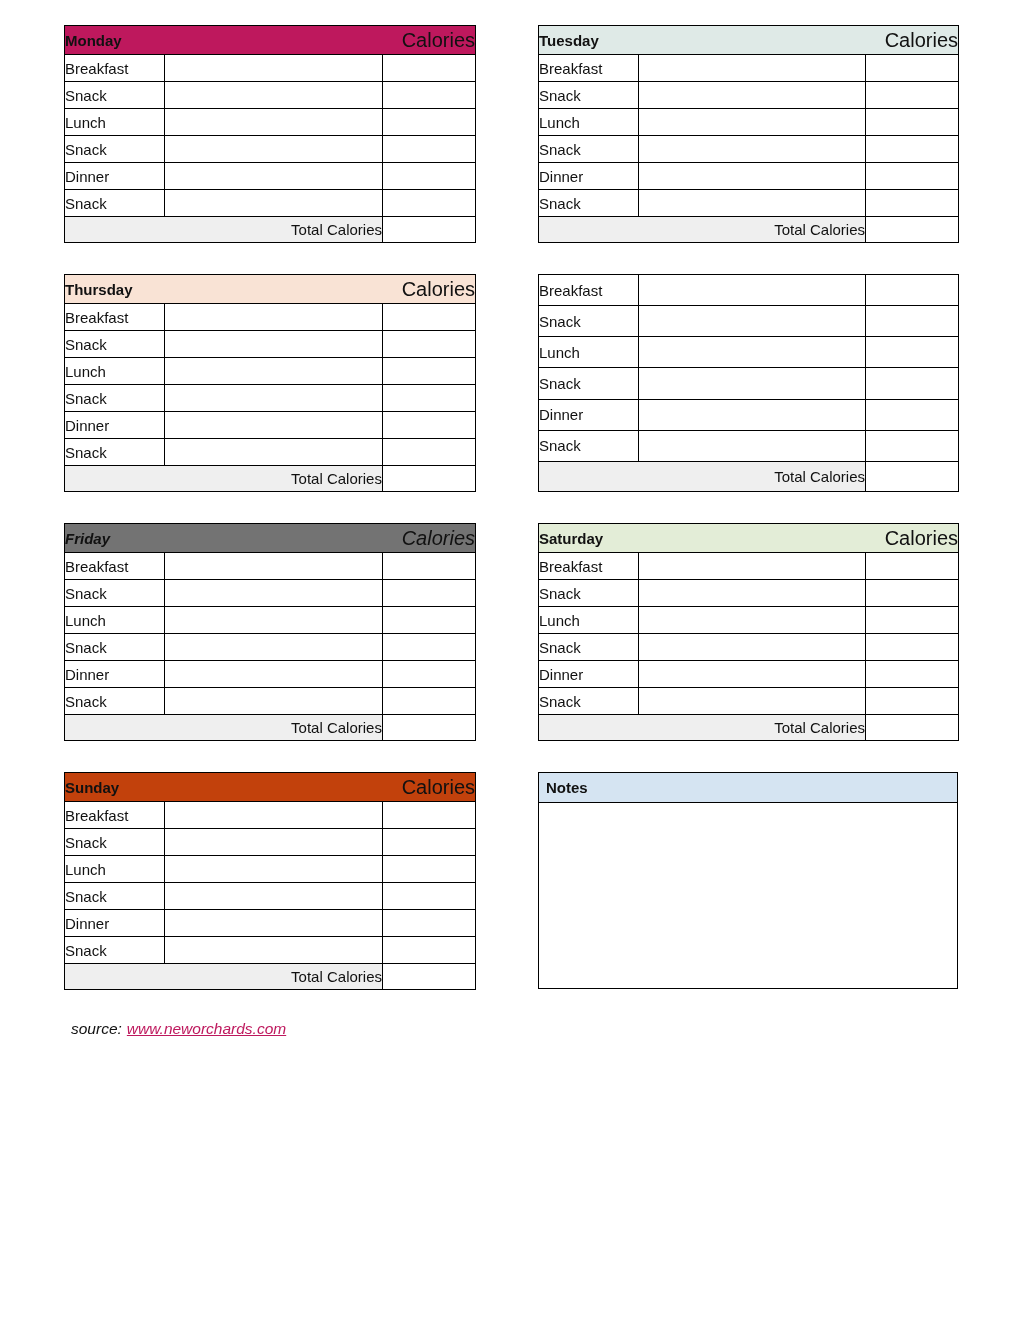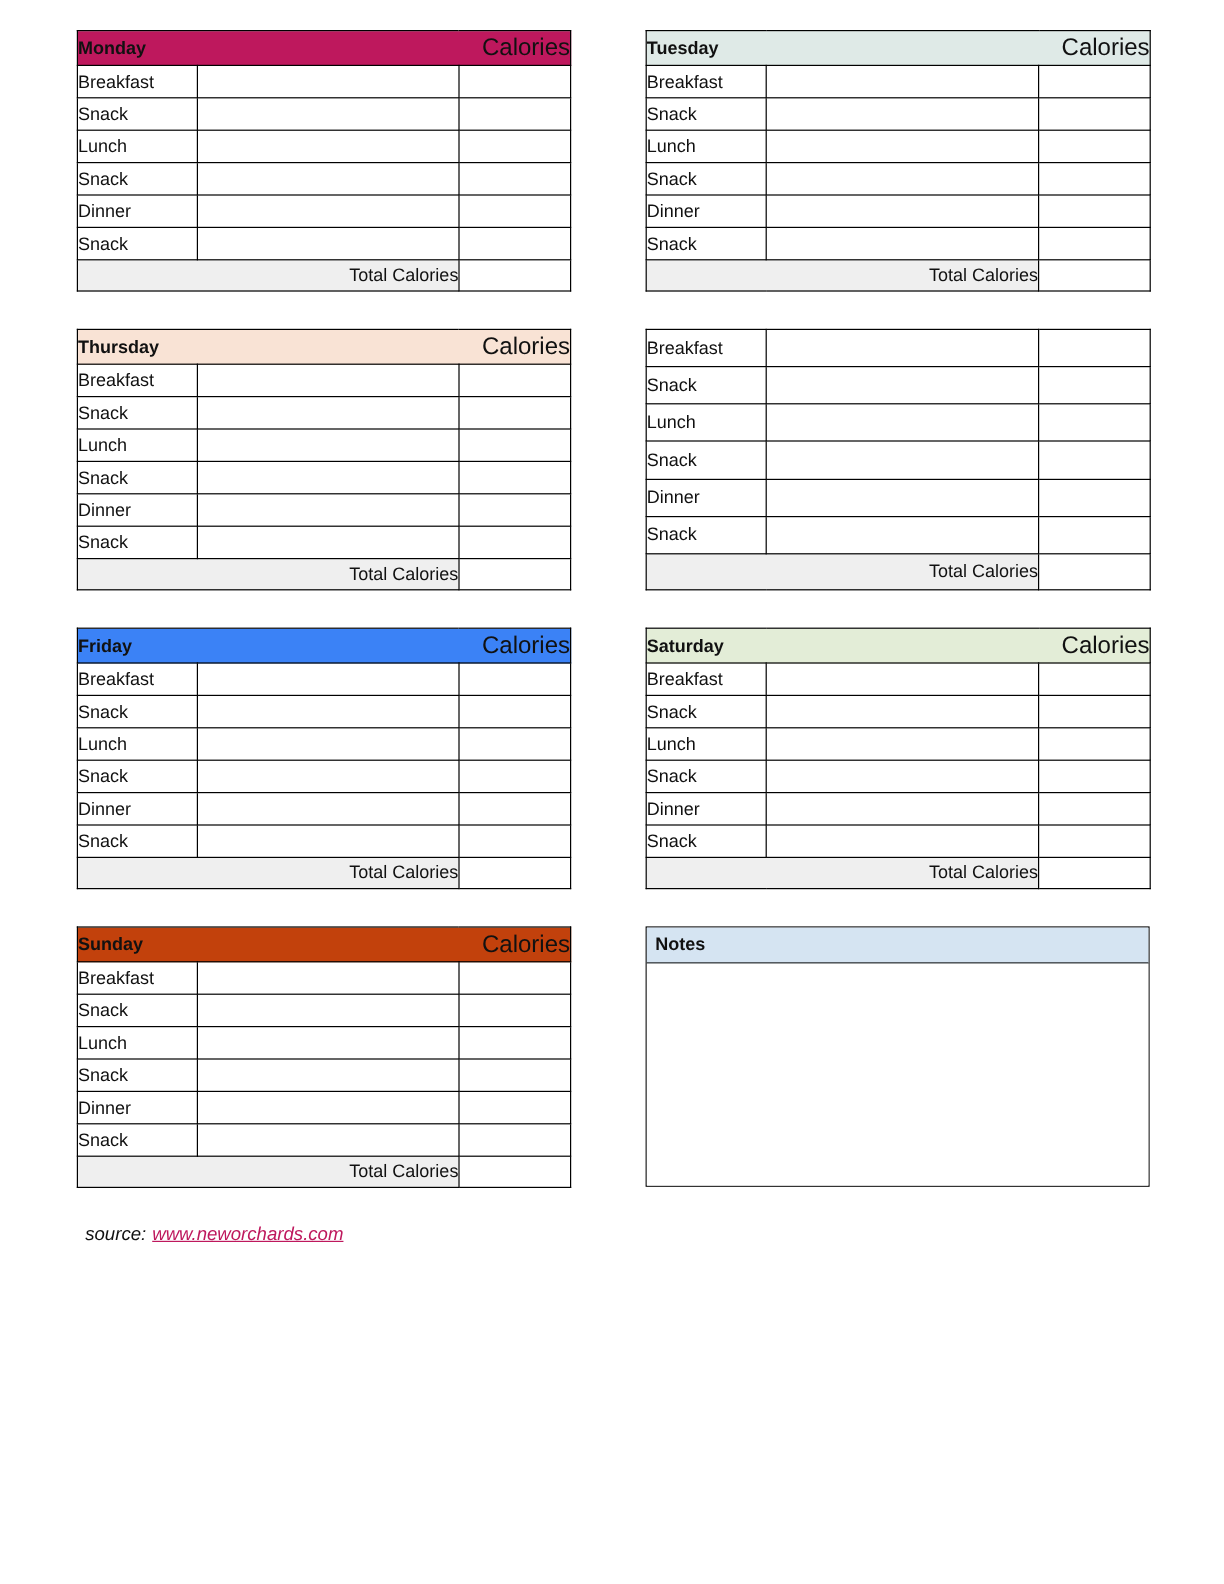--- a/index.html
+++ b/index.html
@@ -266,21 +266,21 @@
     </tbody>
   </table>
 
   <table class="day-table">
     <colgroup>
           <col class="c-label">
           <col class="c-entry">
           <col class="c-cal">
         </colgroup>
     <tbody>
-      <tr class="head-row" style="background: #3b82f6;">
+      <tr class="head-row" style="background: #737373; font-style: italic;">
         <td colspan="3" class="head-cell">
           <div class="head-flex">
             <span class="day-name">Friday</span>
             <span class="cal-head">Calories</span>
           </div>
         </td>
       </tr>
 
       <tr class="meal-row">
         <td class="label-cell">Breakfast</td>

